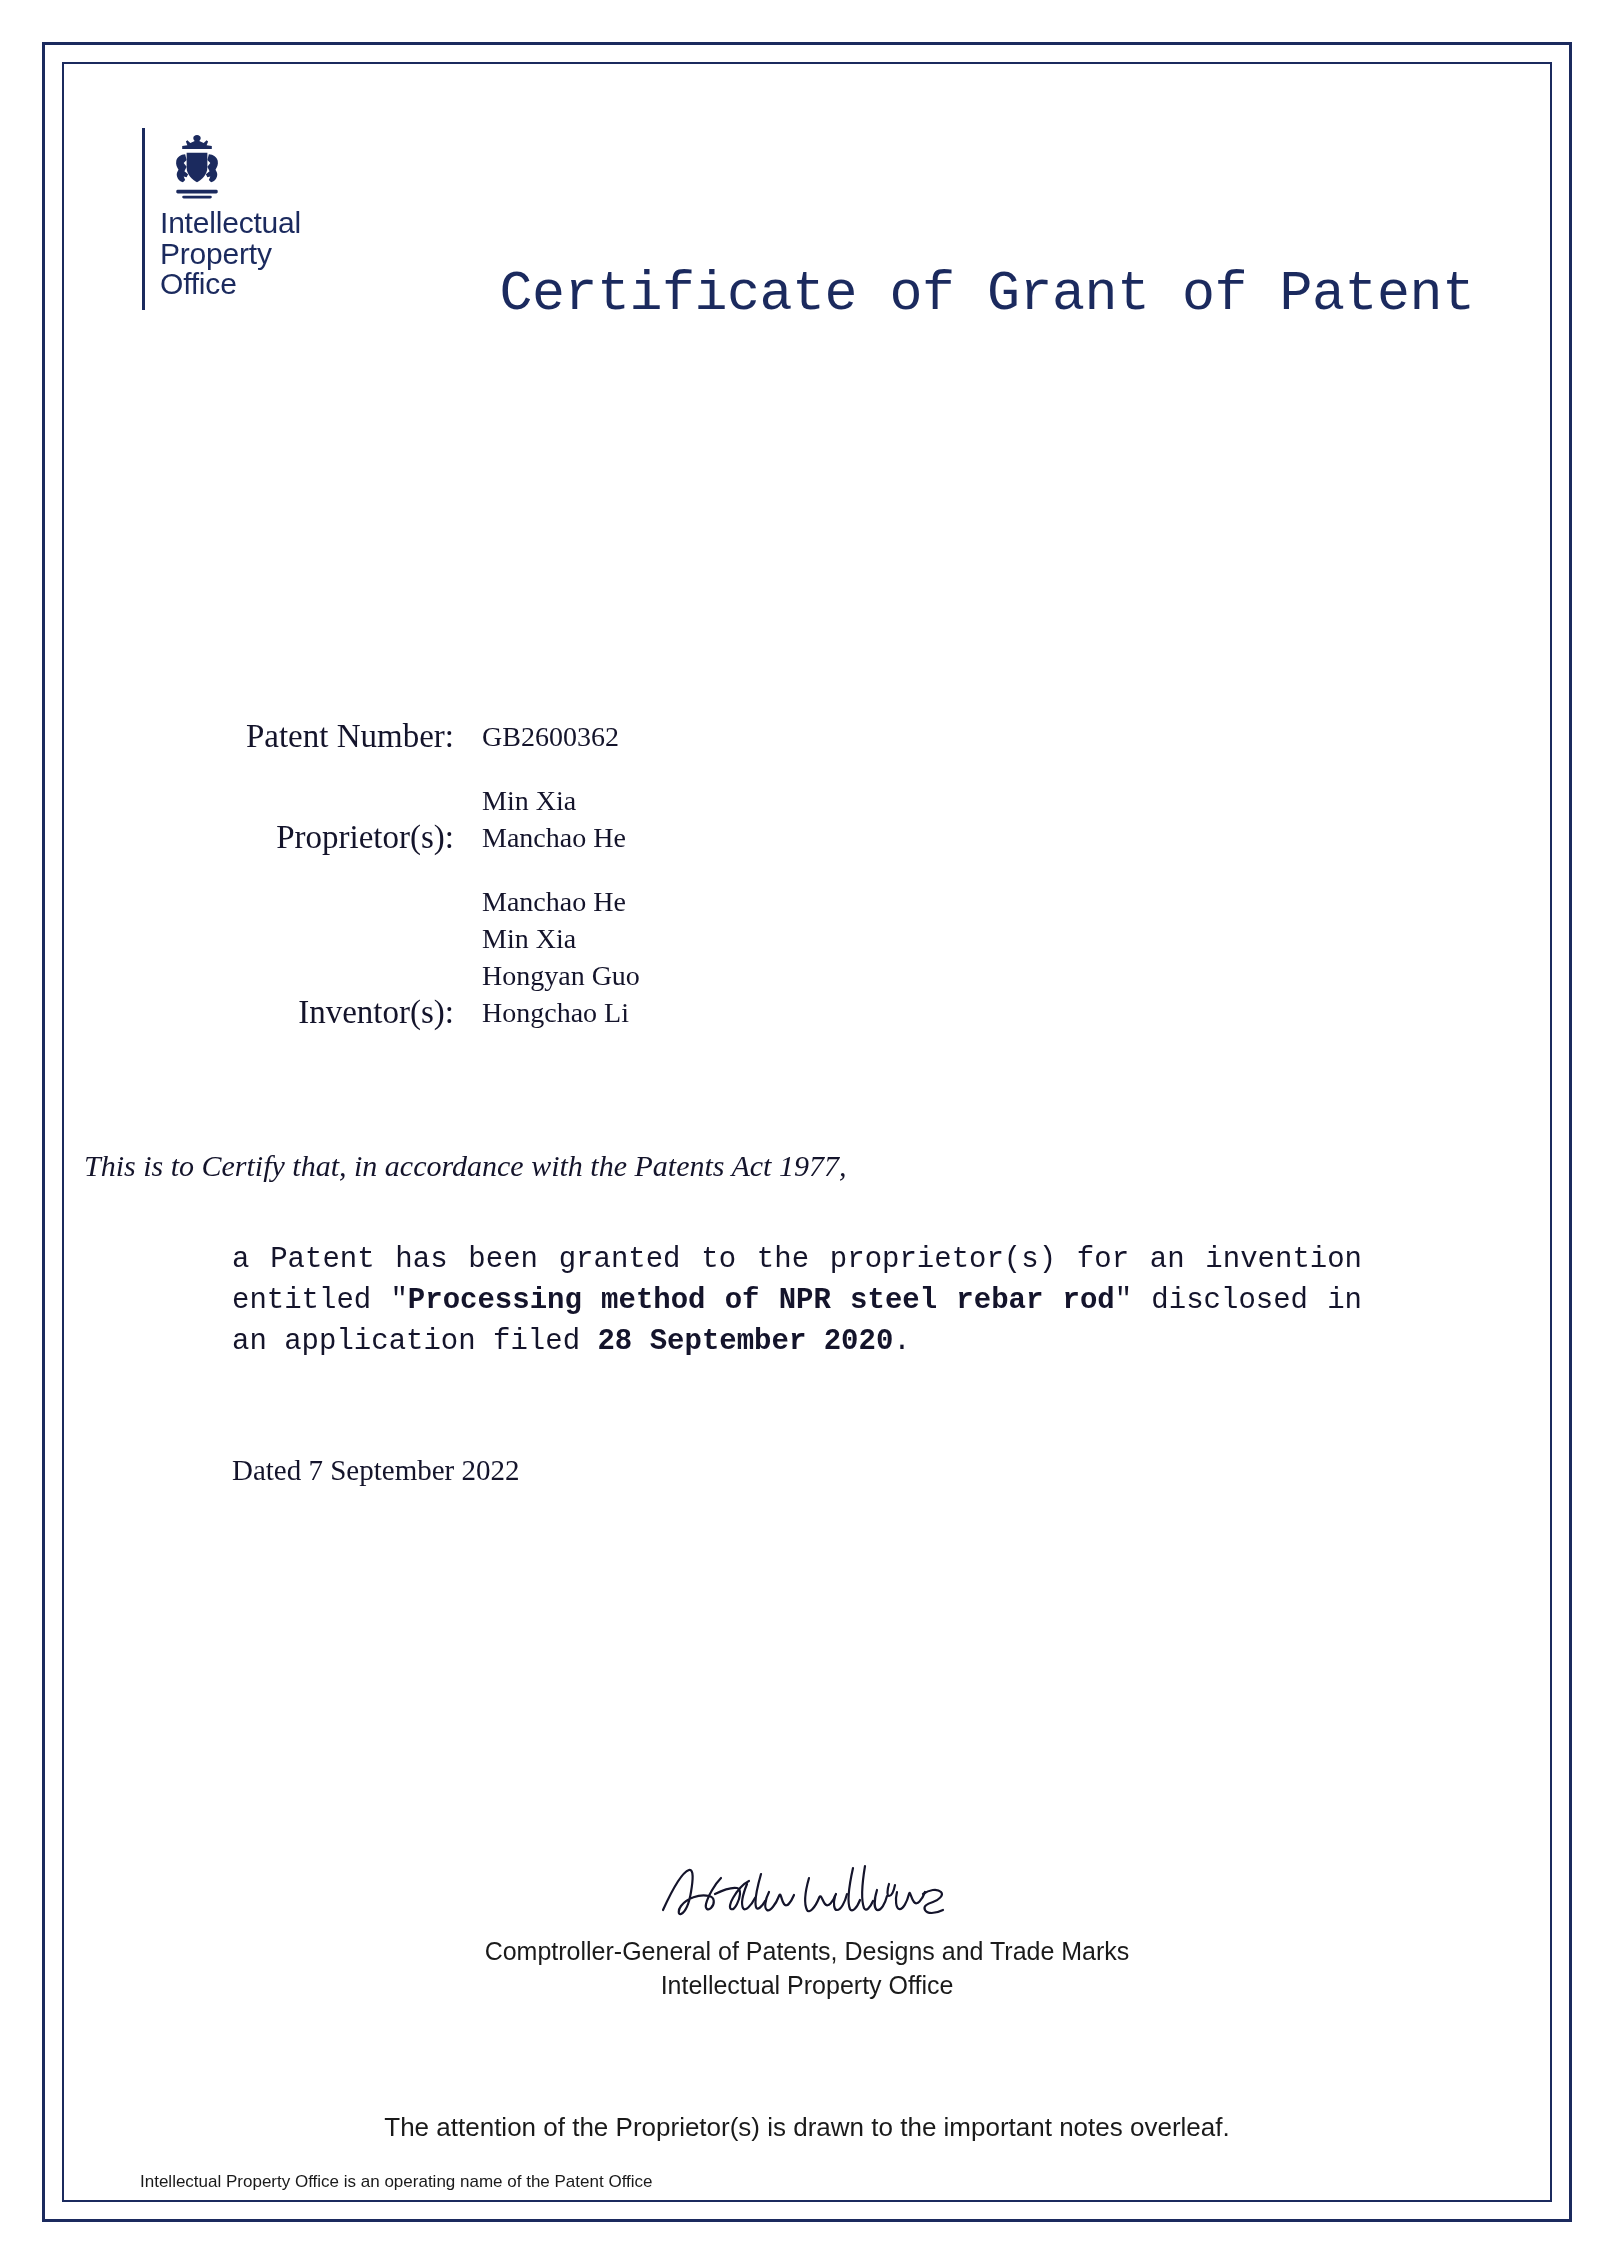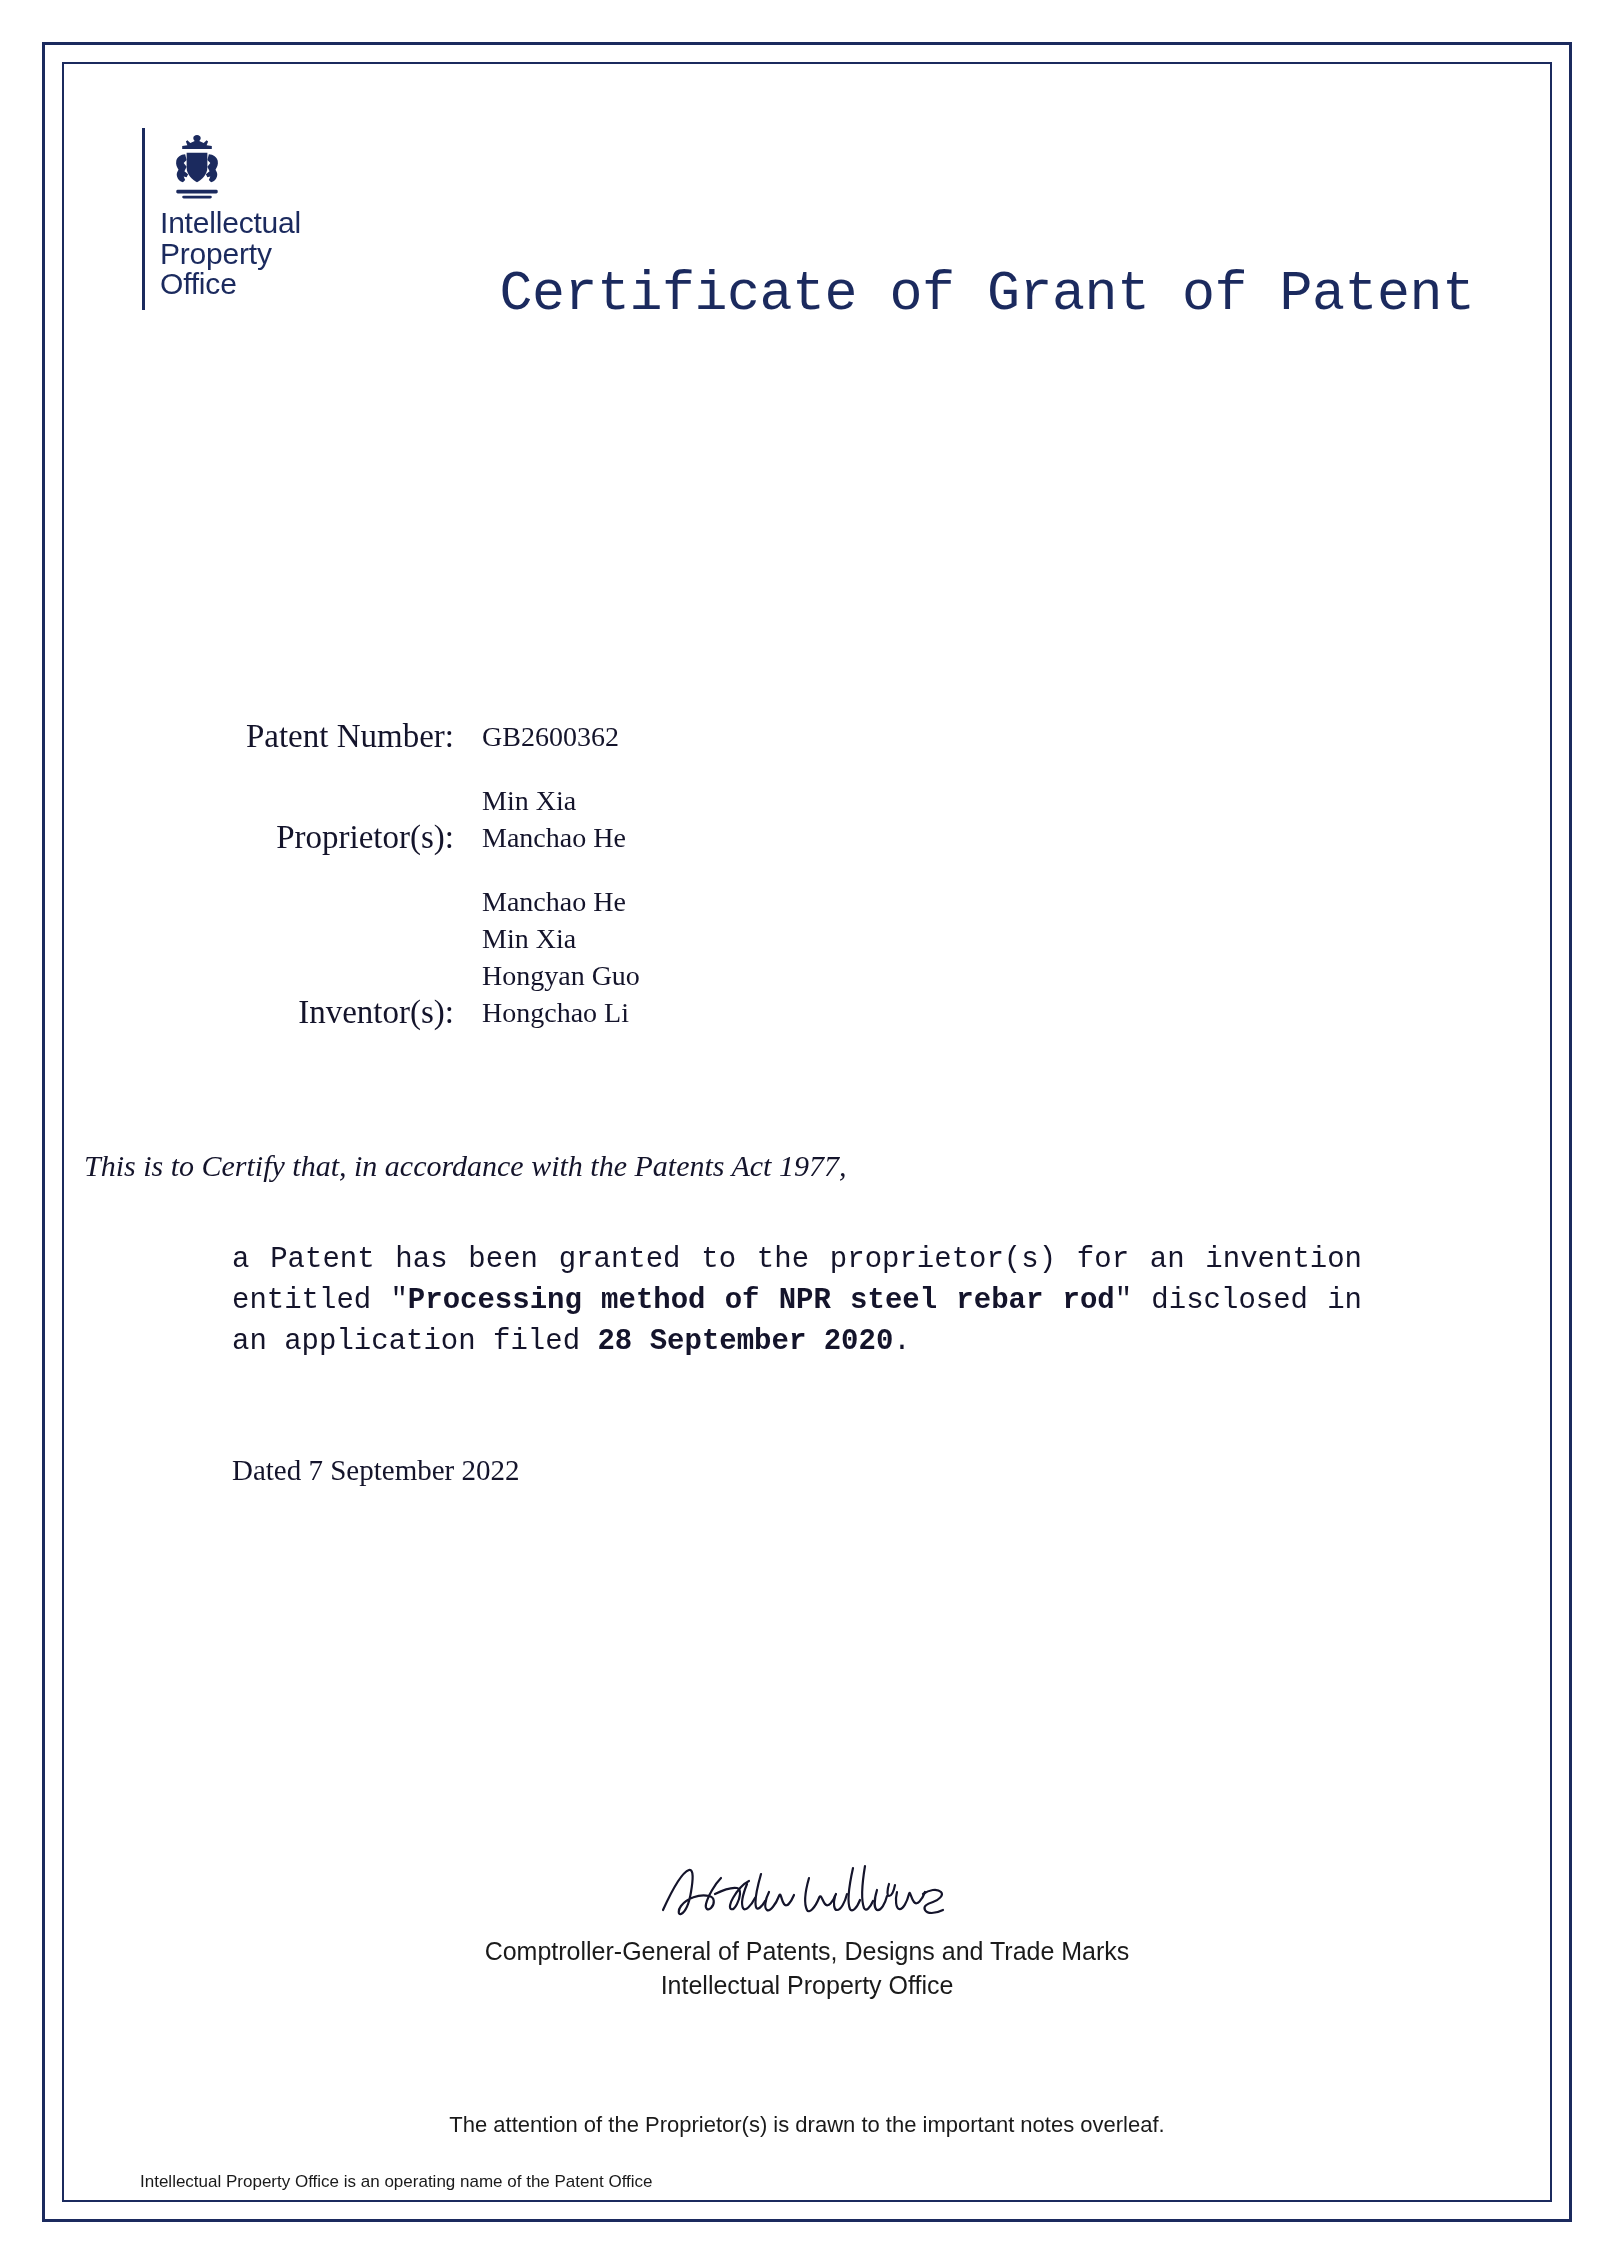--- a/index.html
+++ b/index.html
@@ -198,21 +198,21 @@
     margin-top: 5px;
   }
 
   .attention {
     position: absolute;
     left: 0;
     top: 2018px;
     width: 100%;
     text-align: center;
     font-family: "Liberation Sans", sans-serif;
-    font-size: 22px;
+    font-size: 26px;
     color: #1a1a1a;
   }
 
   .footnote {
     position: absolute;
     left: 78px;
     top: 2078px;
     font-family: "Liberation Sans", sans-serif;
     font-size: 17px;
     color: #1a1a1a;

